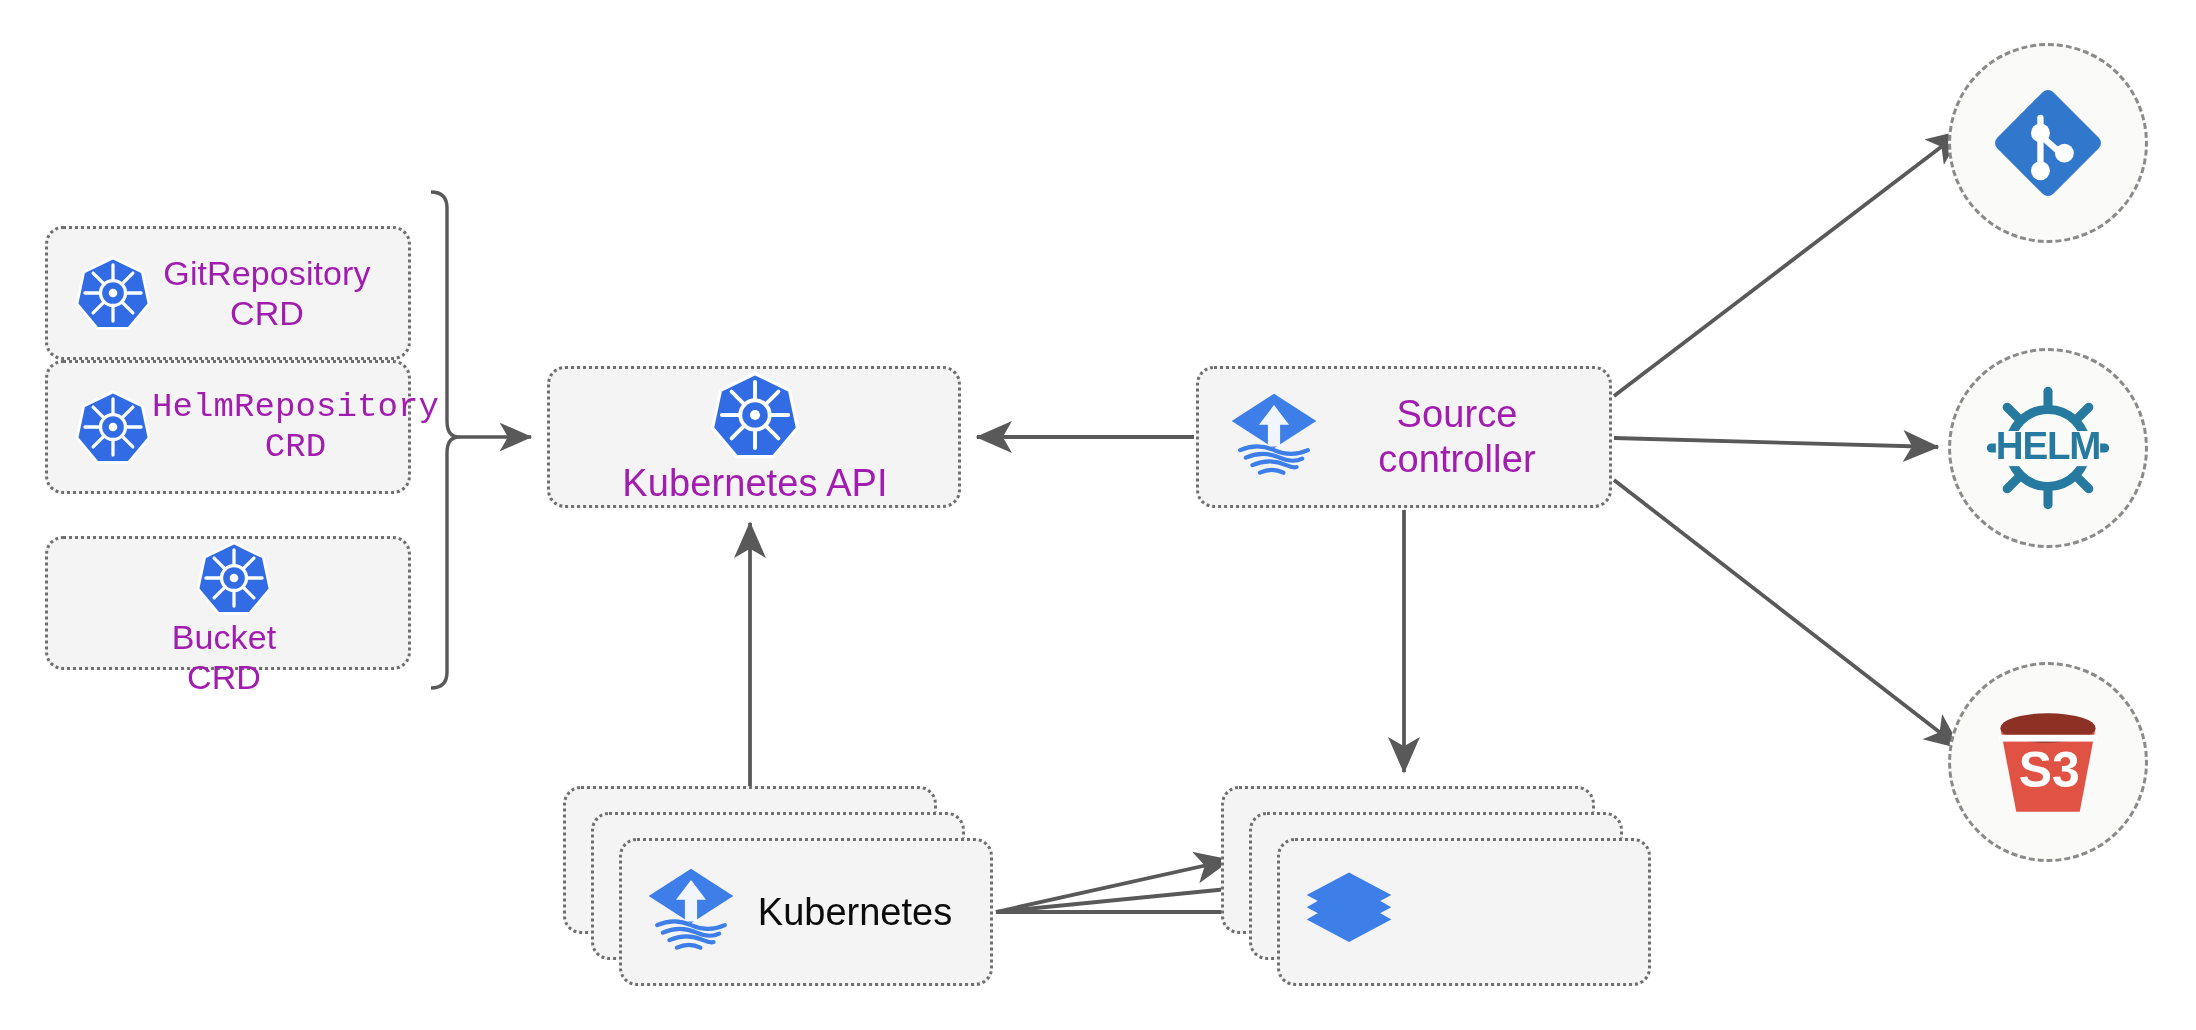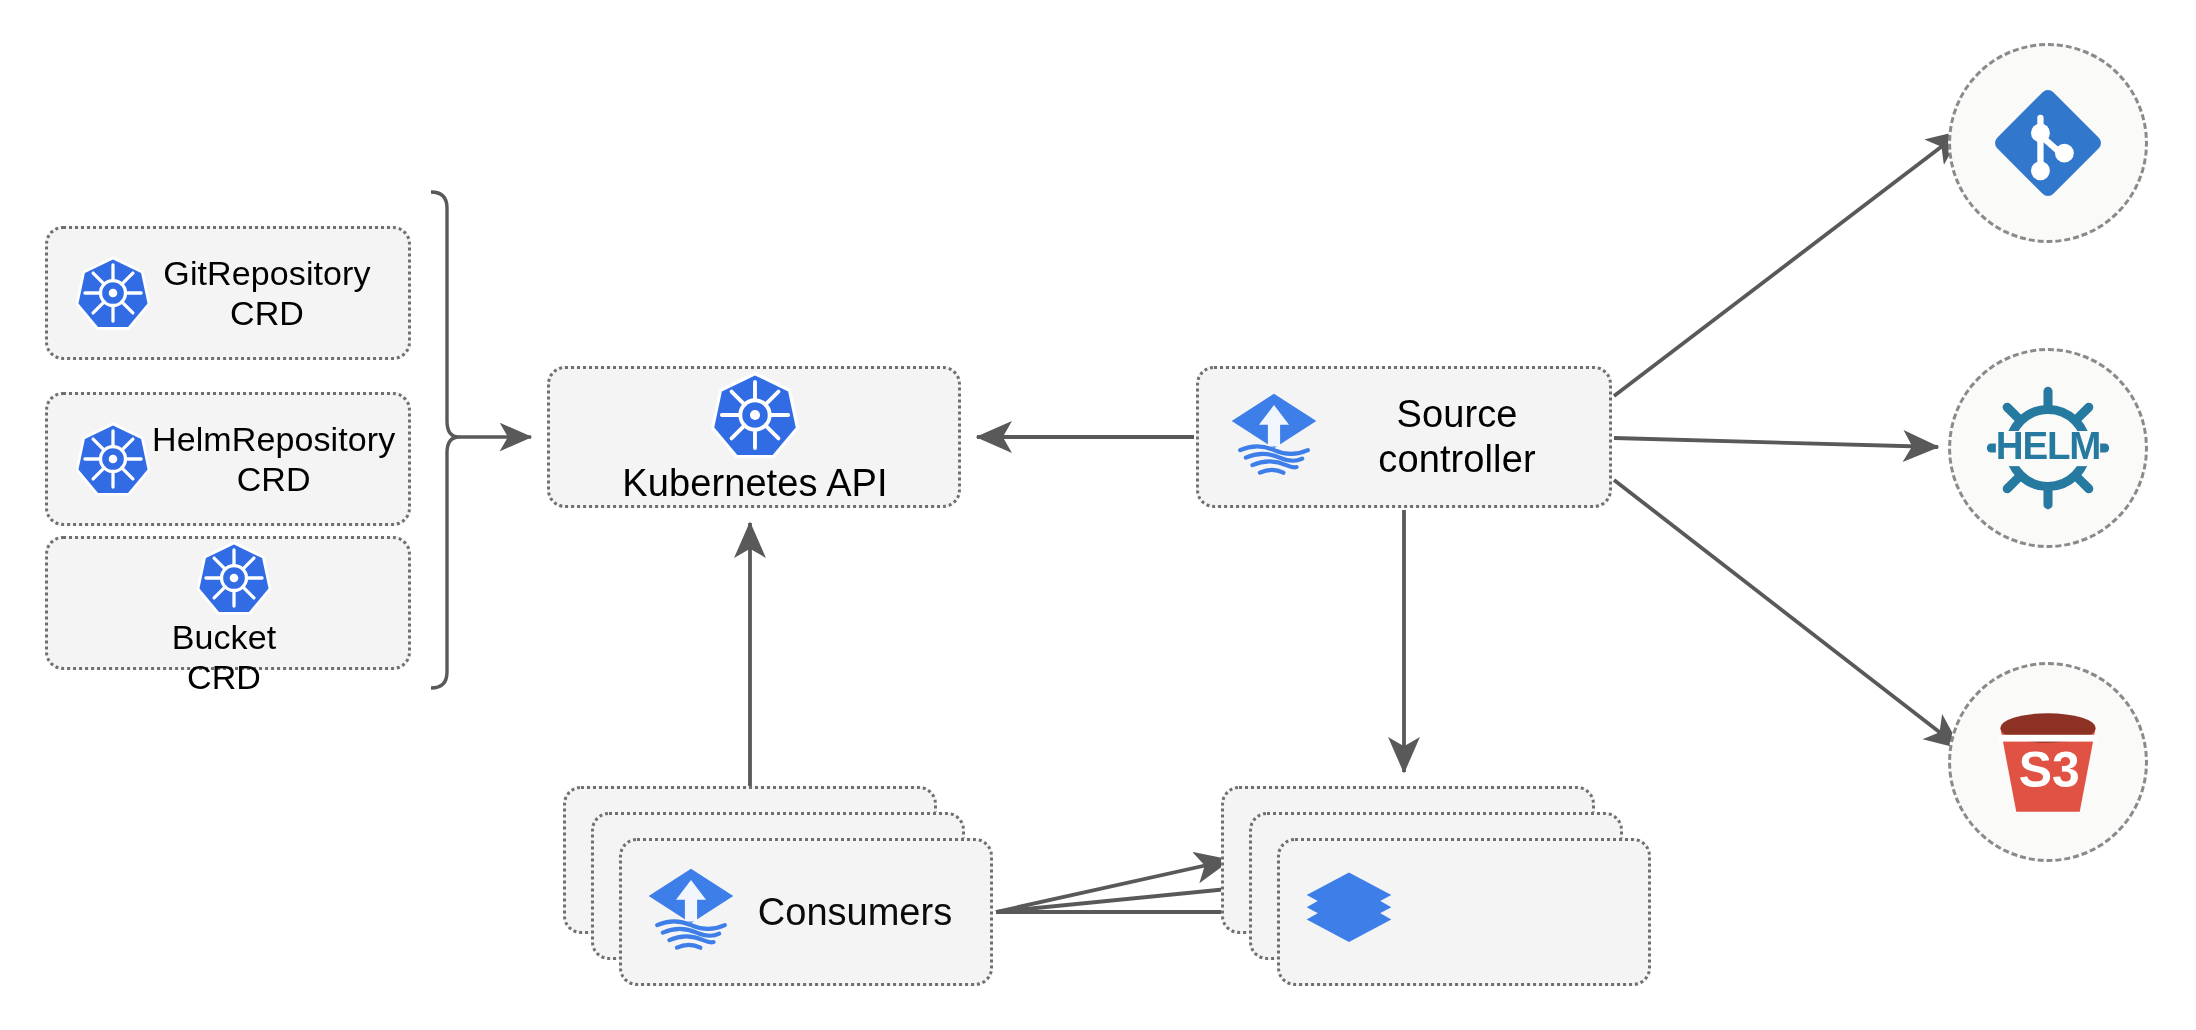--- a/index.html
+++ b/index.html
@@ -41,21 +41,21 @@
     background: #f4f4f4;
     border: 3px dotted #6f6f6f;
     border-radius: 18px;
     display: flex;
     align-items: center;
     z-index: 3;
   }
   .node .label {
     flex: 1 1 auto;
     text-align: center;
-    color: #000000;
+    color: #a21caf;
     line-height: 1.18;
     letter-spacing: .1px;
   }
 
   
   .crd {
     width: 366px;
     height: 134px;
     padding: 0 14px 0 18px;
   }
@@ -281,21 +281,21 @@
       <svg viewBox="0 0 100 100" width="100%" height="100%">
           <use href="#sym-kubernetes"></use>
         </svg>
     </span>
     <span class="label">
       <span>GitRepository</span><br>
       <span>CRD</span>
     </span>
   </div>
 
-  <div class="node crd" style="left:45px; top:392px;">
+  <div class="node crd" style="left:45px; top:360px;font-family:Liberation Mono, monospace;">
     <span class="ico">
       <svg viewBox="0 0 100 100" width="100%" height="100%">
           <use href="#sym-kubernetes"></use>
         </svg>
     </span>
     <span class="label">
       <span>HelmRepository</span><br>
       <span>CRD</span>
     </span>
   </div>
@@ -335,21 +335,21 @@
 
   <div class="stack" id="node-consumers">
     <div class="sheet s1"></div>
     <div class="sheet s2"></div>
     <div class="sheet front">
       <span class="ico">
         <svg viewBox="0 0 100 100" width="100%" height="100%">
             <use href="#sym-flux"></use>
           </svg>
       </span>
-      <span class="label">Consumers</span>
+      <span class="label">Kubernetes</span>
     </div>
   </div>
 
   <div class="stack" id="node-artifacts">
     <div class="sheet s1"></div>
     <div class="sheet s2"></div>
     <div class="sheet front">
       <span class="ico">
         <svg viewBox="0 0 100 100" width="100%" height="100%">
             <use href="#sym-layers"></use>

